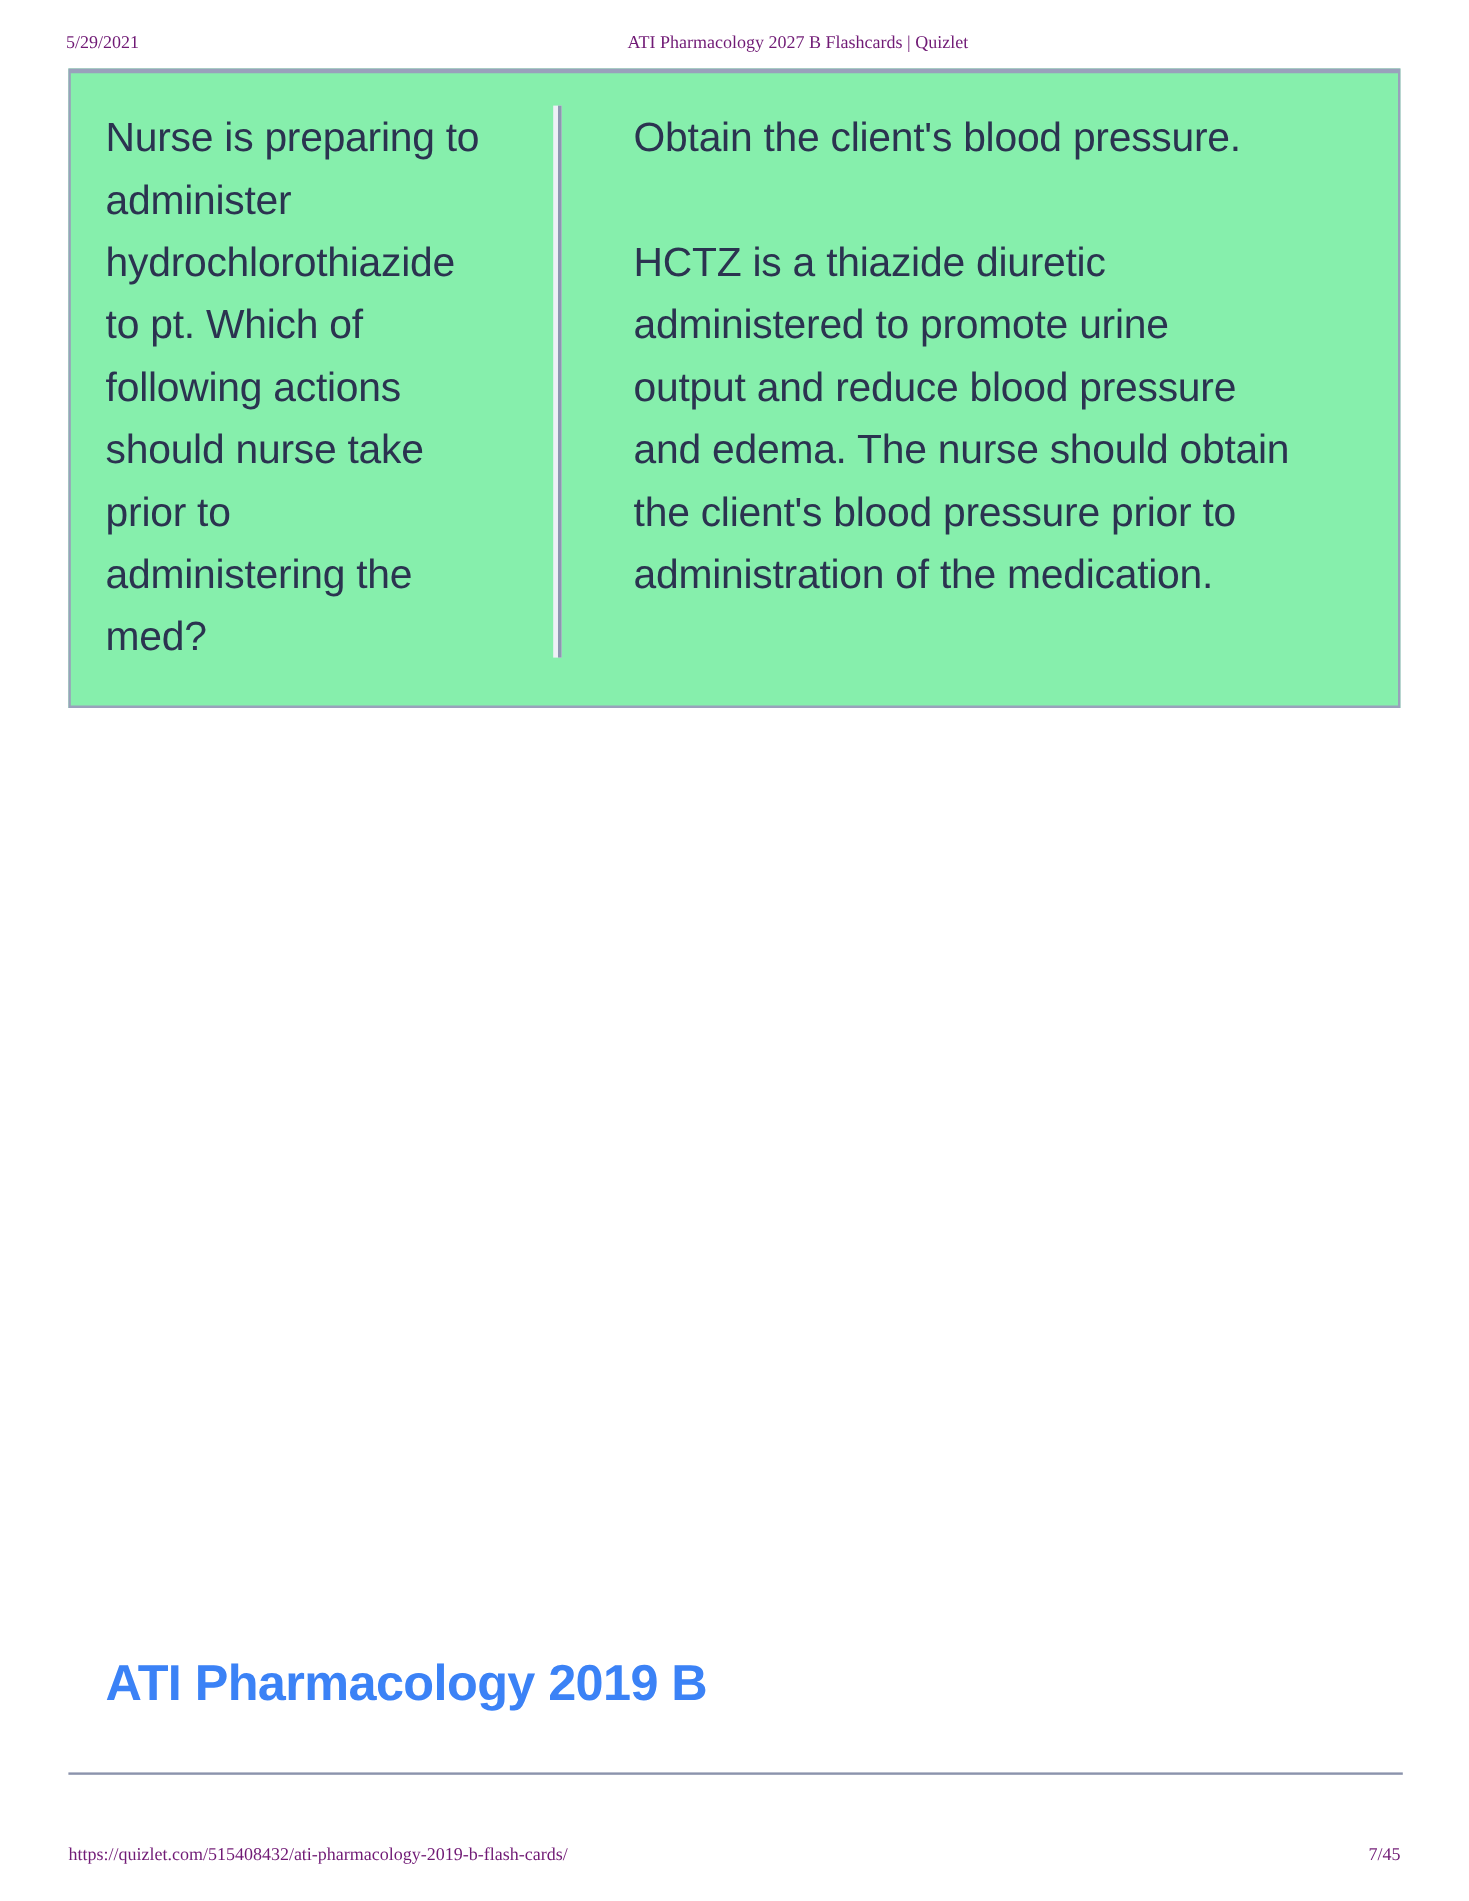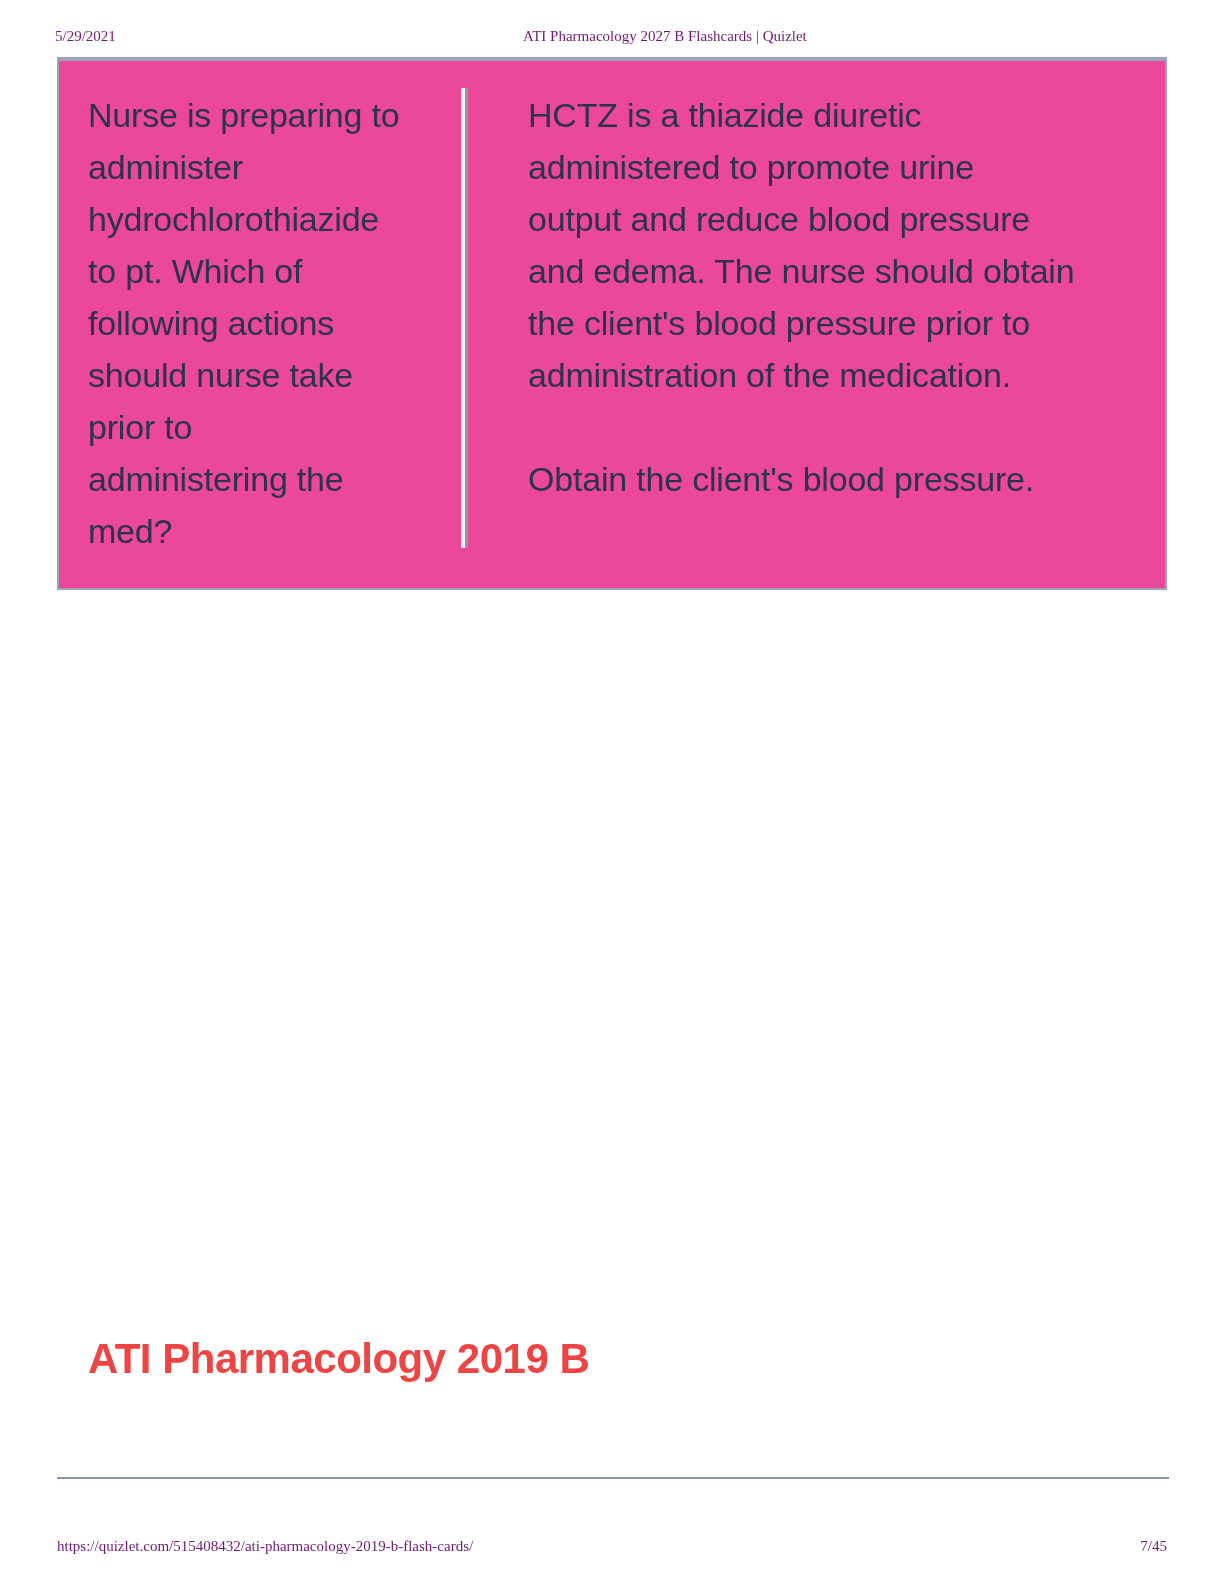--- a/index.html
+++ b/index.html
@@ -26,21 +26,21 @@
   .header-title { left: 523px; top: 28px; }
   .footer-url { left: 57px; top: 1538px; }
   .footer-page { right: 57px; top: 1538px; }
 
   .flashcard {
     position: absolute;
     left: 57px;
     top: 57px;
     width: 1106px;
     height: 527px;
-    background: #ec4899;
+    background: #86efac;
     border: 2px solid var(--card-border, #99a1bb);
     border-top-width: 4px;
     box-sizing: content-box;
   }
   .card-text {
     position: absolute;
     font-size: 34px;
     line-height: 52px;
     letter-spacing: -0.2px;
     color: var(--card-text, #2b3350);
@@ -74,26 +74,26 @@
     white-space: pre-line;
     margin: 0;
   }
   .definition-cell .para + .para {
     margin-top: 52px;
   }
 
   .set-title {
     position: absolute;
     left: 88px;
-    top: 1336px;
+    top: 1380px;
     font-size: 42px;
     line-height: 46px;
     font-weight: bold;
     letter-spacing: -0.5px;
-    color: #ef4444;
+    color: #3b82f6;
     white-space: nowrap;
   }
   .section-rule {
     position: absolute;
     left: 57px;
     top: 1477px;
     width: 1112px;
     height: 2px;
     background: var(--rule, #8b93ac);
   }
@@ -114,27 +114,27 @@
 to pt. Which of
 following actions
 should nurse take
 prior to
 administering the
 med?</div>
 
     <div class="col-divider"></div>
 
     <div class="definition-cell">
+      <p class="para">Obtain the client's blood pressure.</p>
       <p class="para">HCTZ is a thiazide diuretic
 administered to promote urine
 output and reduce blood pressure
 and edema. The nurse should obtain
 the client's blood pressure prior to
 administration of the medication.</p>
-      <p class="para">Obtain the client's blood pressure.</p>
     </div>
   </div>
 
   <div class="set-title">ATI Pharmacology 2019 B</div>
 
   <div class="section-rule"></div>
 
   <div class="chrome-text footer-url">https://quizlet.com/515408432/ati-pharmacology-2019-b-flash-cards/</div>
 
   <div class="chrome-text footer-page">7/45</div>

